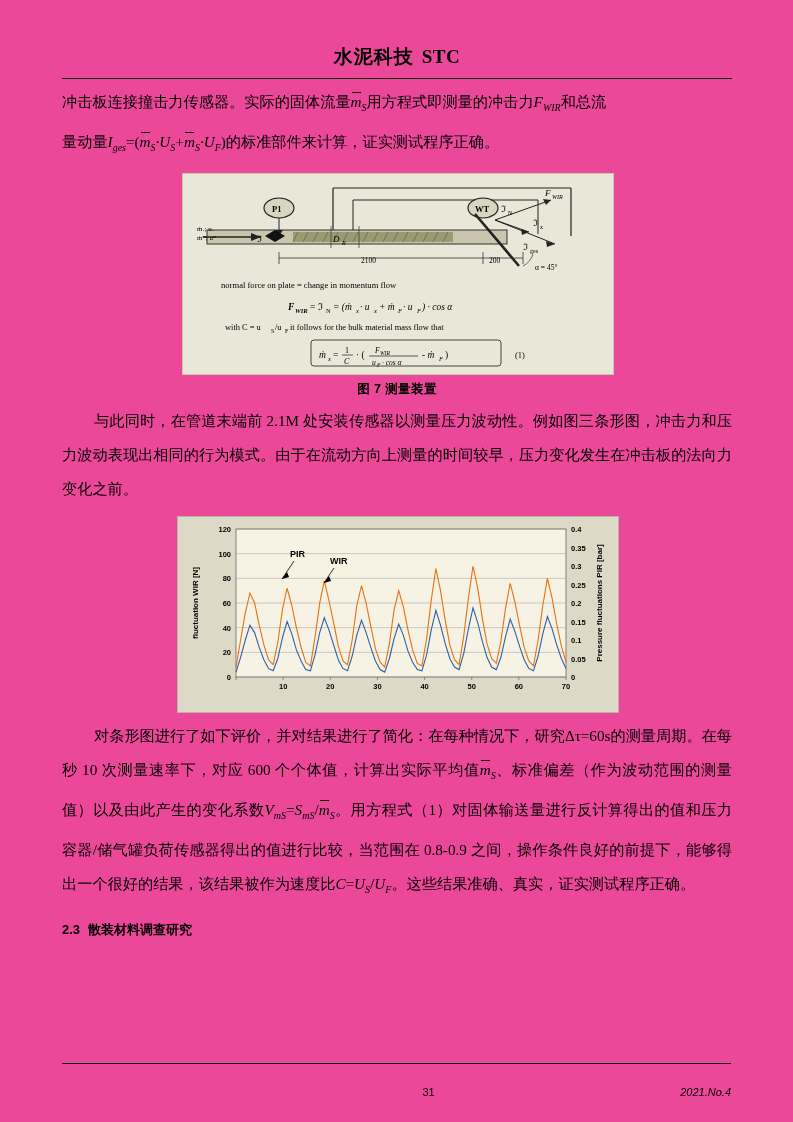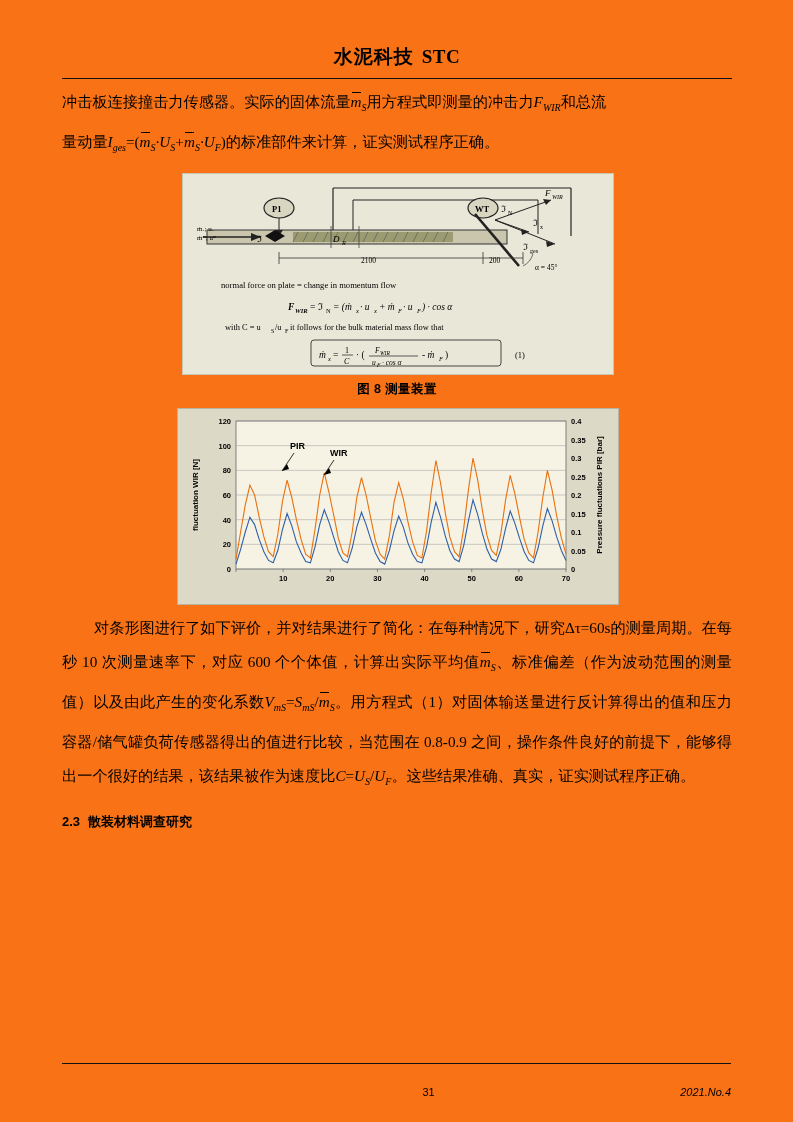--- a/index.html
+++ b/index.html
@@ -4,21 +4,21 @@
 <style>
   html, body {
     margin: 0;
     padding: 0;
     background: #b8b8b8;
   }
   .page {
     position: relative;
     width: 793px;
     height: 1122px;
-    background: #f97316;
+    background: #ec4899;
     margin: 0 auto;
     overflow: hidden;
     font-family: "Liberation Serif", serif;
     color: #000;
     box-sizing: border-box;
   }
   .content {
     position: absolute;
     left: 62px;
     top: 0;
@@ -263,23 +263,24 @@
           <line x1="186" y1="182" x2="235" y2="182" stroke="#333" stroke-width="0.8"></line>
           <text x="189" y="191" font-family="Liberation Serif, serif" font-size="7.5" font-style="italic">u</text>
           <text x="194" y="193" font-family="Liberation Serif, serif" font-size="5.5" font-style="italic">F</text>
           <text x="199" y="191" font-family="Liberation Serif, serif" font-size="7.5" font-style="italic">· cos α</text>
           <text x="239" y="184" font-family="Liberation Serif, serif" font-size="9.5" font-style="italic">- ṁ</text>
           <text x="256" y="187" font-family="Liberation Serif, serif" font-size="6.5" font-style="italic">F</text>
           <text x="262" y="184" font-family="Liberation Serif, serif" font-size="9.5">)</text>
           <text x="332" y="184" font-family="Liberation Serif, serif" font-size="8.5">(1)</text>
         </svg>
       </div>
-      <div class="caption">图 8 测量装置</div>
+      <div class="caption">图 7 测量装置</div>
     </div>
 
+    <p class="para indent">与此同时，在管道末端前 2.1M 处安装传感器以测量压力波动性。例如图三条形图，冲击力和压力波动表现出相同的行为模式。由于在流动方向上测量的时间较早，压力变化发生在冲击板的法向力变化之前。</p>
 
     <div class="fig3-wrap">
       <div class="fig3">
         <svg id="chart-svg" width="440" height="195" viewBox="0 0 440 195">
             <rect x="58" y="12" width="330" height="148" fill="#f6f3e4" stroke="#666" stroke-width="0.8"></rect>
             <line x1="58" y1="160" x2="388" y2="160" stroke="#999" stroke-width="0.5"></line>
             <text x="53" y="163" text-anchor="end" font-family="Liberation Sans, sans-serif" font-size="7.5" font-weight="bold" fill="#000">0</text>
             <line x1="58" y1="135.33333333333334" x2="388" y2="135.33333333333334" stroke="#999" stroke-width="0.5"></line>
             <text x="53" y="138.33333333333334" text-anchor="end" font-family="Liberation Sans, sans-serif" font-size="7.5" font-weight="bold" fill="#000">20</text>
             <line x1="58" y1="110.66666666666667" x2="388" y2="110.66666666666667" stroke="#999" stroke-width="0.5"></line>

